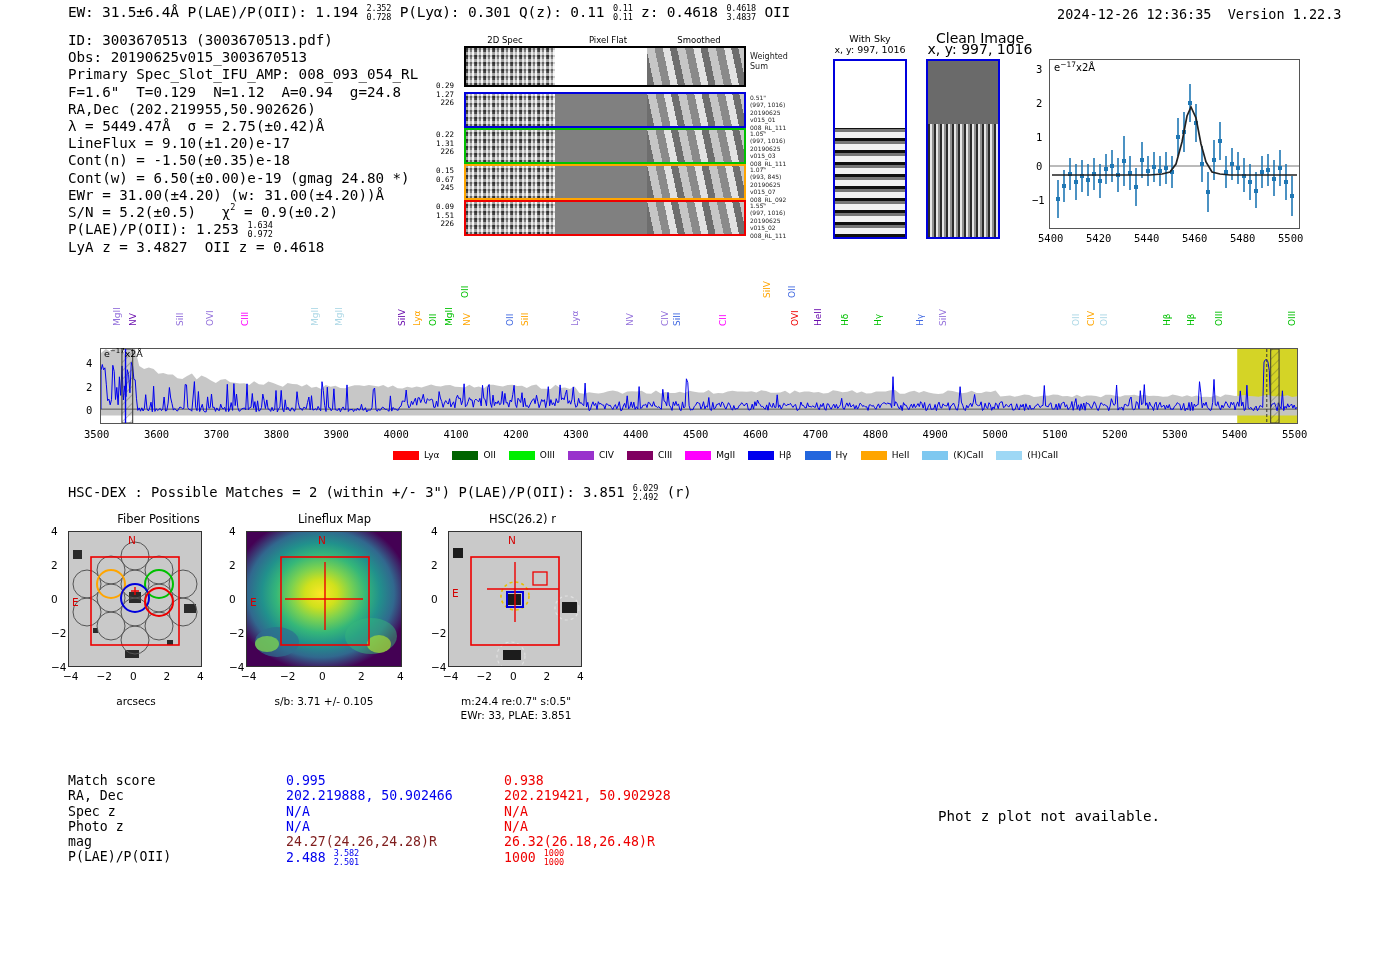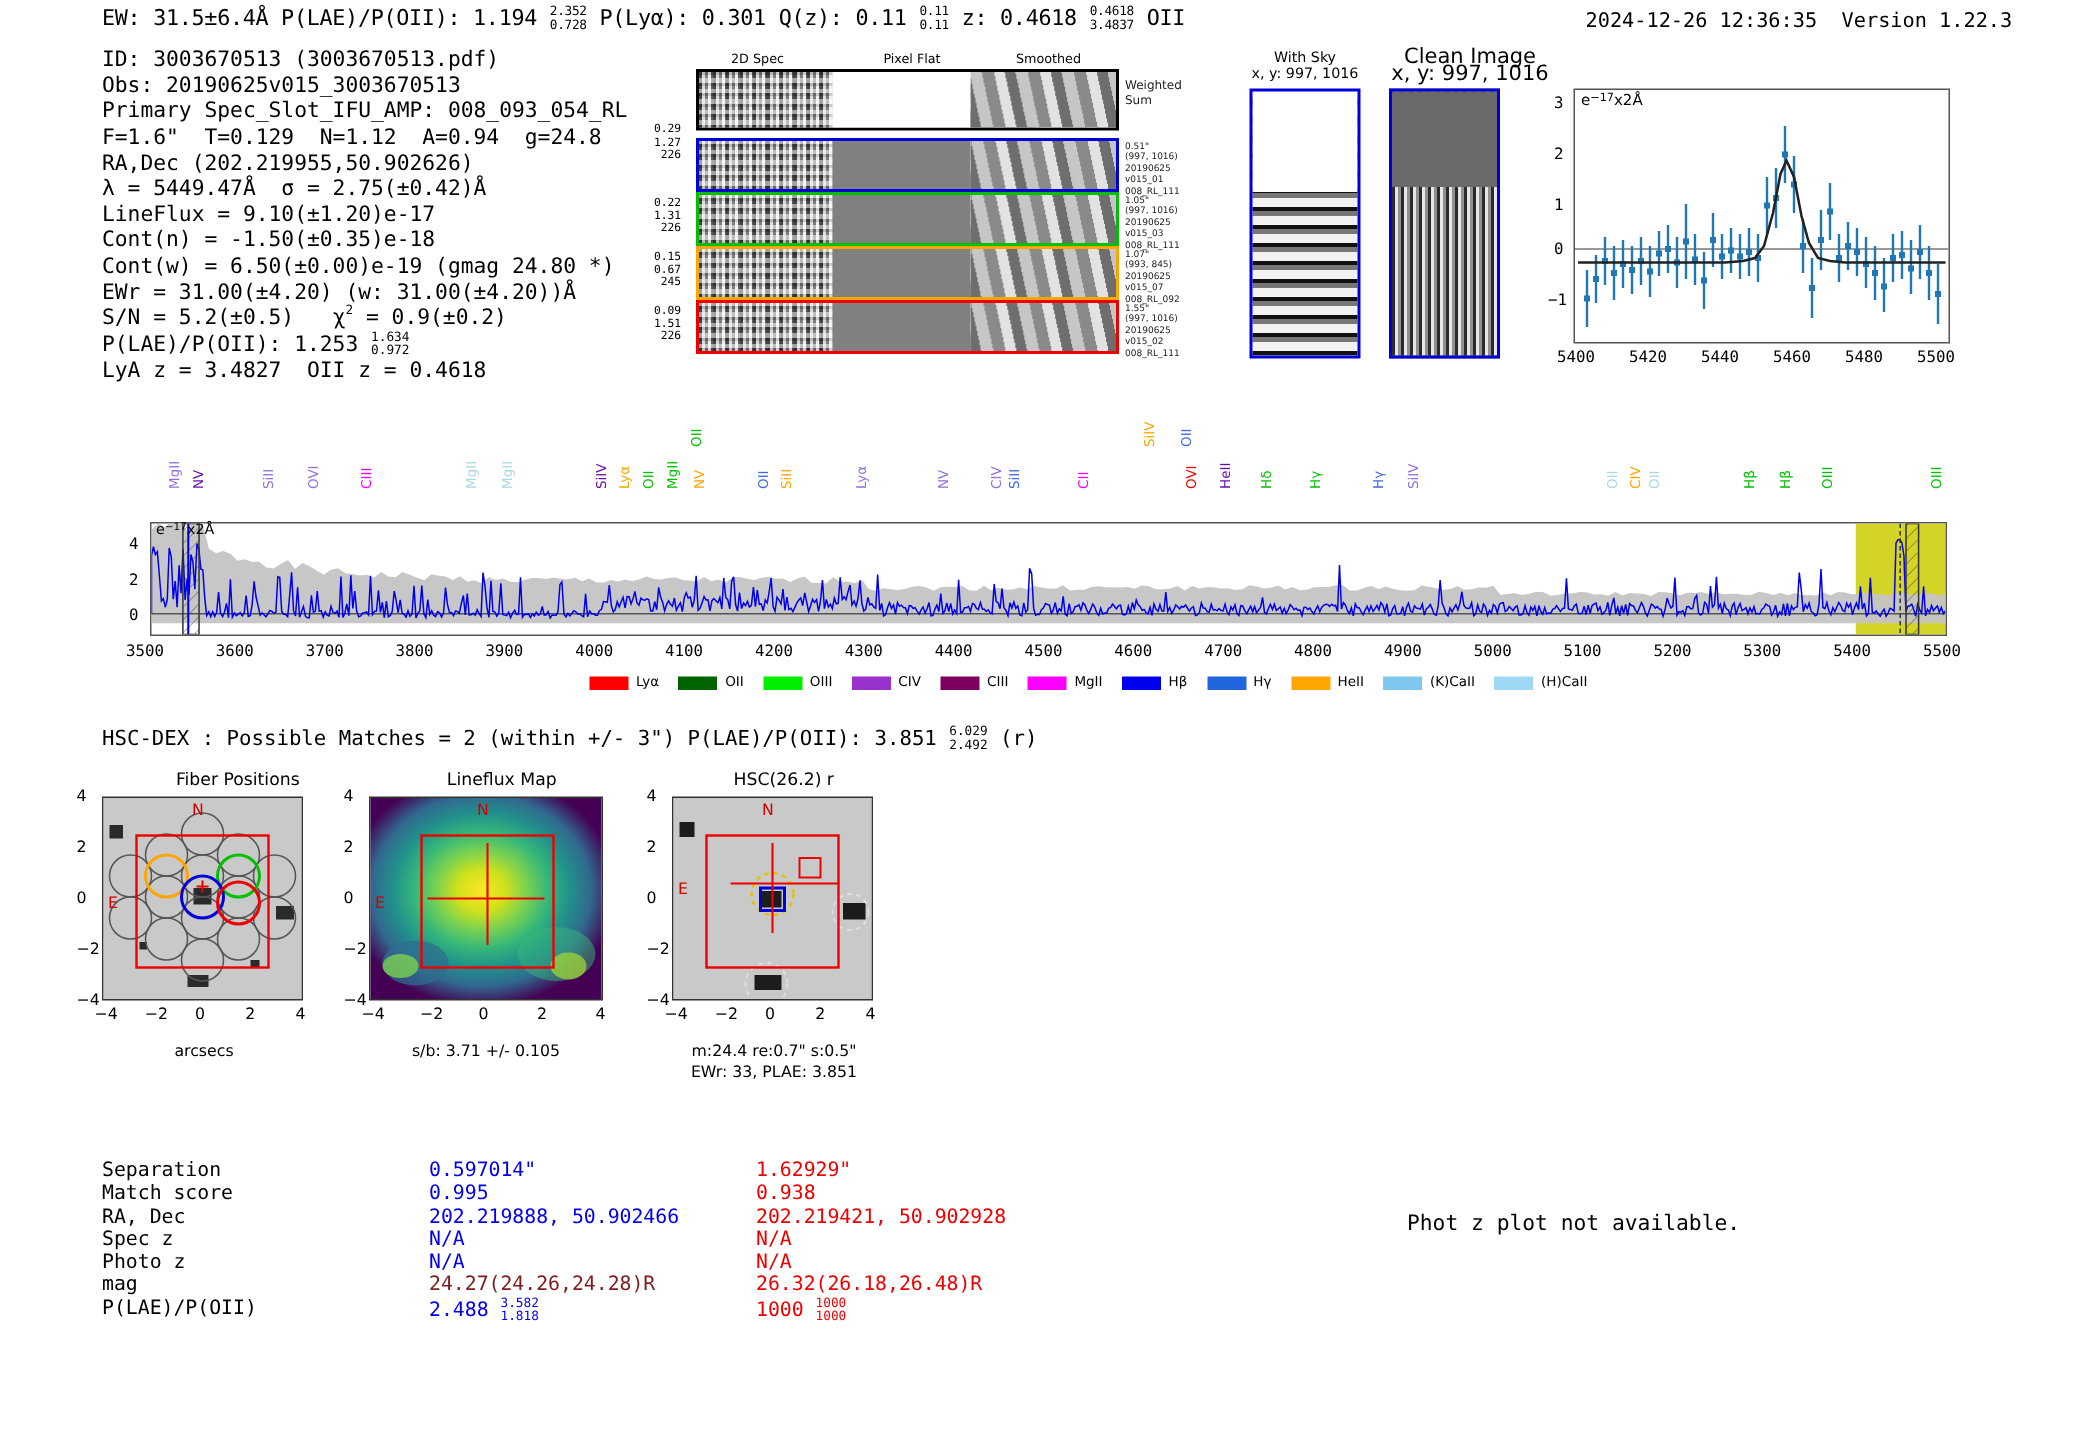--- a/index.html
+++ b/index.html
@@ -584,25 +584,20 @@
     <div class="axn" style="left: 431px; top: 525px;">4</div>
     <div class="axn" style="left: 431px; top: 559px;">2</div>
     <div class="axn" style="left: 431px; top: 593px;">0</div>
     <div class="axn" style="left: 431px; top: 627px;">−2</div>
     <div class="axn" style="left: 431px; top: 661px;">−4</div>
   </div>
 
 <table id="tbl" cellspacing="0" cellpadding="0">
   <tbody id="tbl-body">
       <tr>
-        <td style="width: 218px;">Separation</td>
-        <td style="width: 218px; color: rgb(0, 0, 238);">0.597014"</td>
-        <td style="color: rgb(238, 0, 0);">1.62929"</td>
-      </tr>
-      <tr>
         <td style="width: 218px;">Match score</td>
         <td style="width: 218px; color: rgb(0, 0, 238);">0.995</td>
         <td style="color: rgb(238, 0, 0);">0.938</td>
       </tr>
       <tr>
         <td style="width: 218px;">RA, Dec</td>
         <td style="width: 218px; color: rgb(0, 0, 238);">202.219888, 50.902466</td>
         <td style="color: rgb(238, 0, 0);">202.219421, 50.902928</td>
       </tr>
       <tr>
@@ -615,18 +610,18 @@
         <td style="width: 218px; color: rgb(0, 0, 238);">N/A</td>
         <td style="color: rgb(238, 0, 0);">N/A</td>
       </tr>
       <tr>
         <td style="width: 218px;">mag</td>
         <td style="width: 218px; color: #7f1d1d;">24.27(24.26,24.28)R</td>
         <td style="color: rgb(238, 0, 0);">26.32(26.18,26.48)R</td>
       </tr>
       <tr>
         <td style="width: 218px;">P(LAE)/P(OII)</td>
-        <td style="width: 218px; color: rgb(0, 0, 238);">2.488 <span class="supsub"><span>3.582</span><br><span>1.818</span></span></td>
+        <td style="width: 218px; color: rgb(0, 0, 238);">2.488 <span class="supsub"><span>3.582</span><br><span>2.501</span></span></td>
         <td style="color: rgb(238, 0, 0);">1000 <span class="supsub"><span>1000</span><br><span>1000</span></span></td>
       </tr>
     </tbody>
 </table>
 <div class="abs mono" id="nophot">Phot z plot not available.</div>
 
 </body></html>

